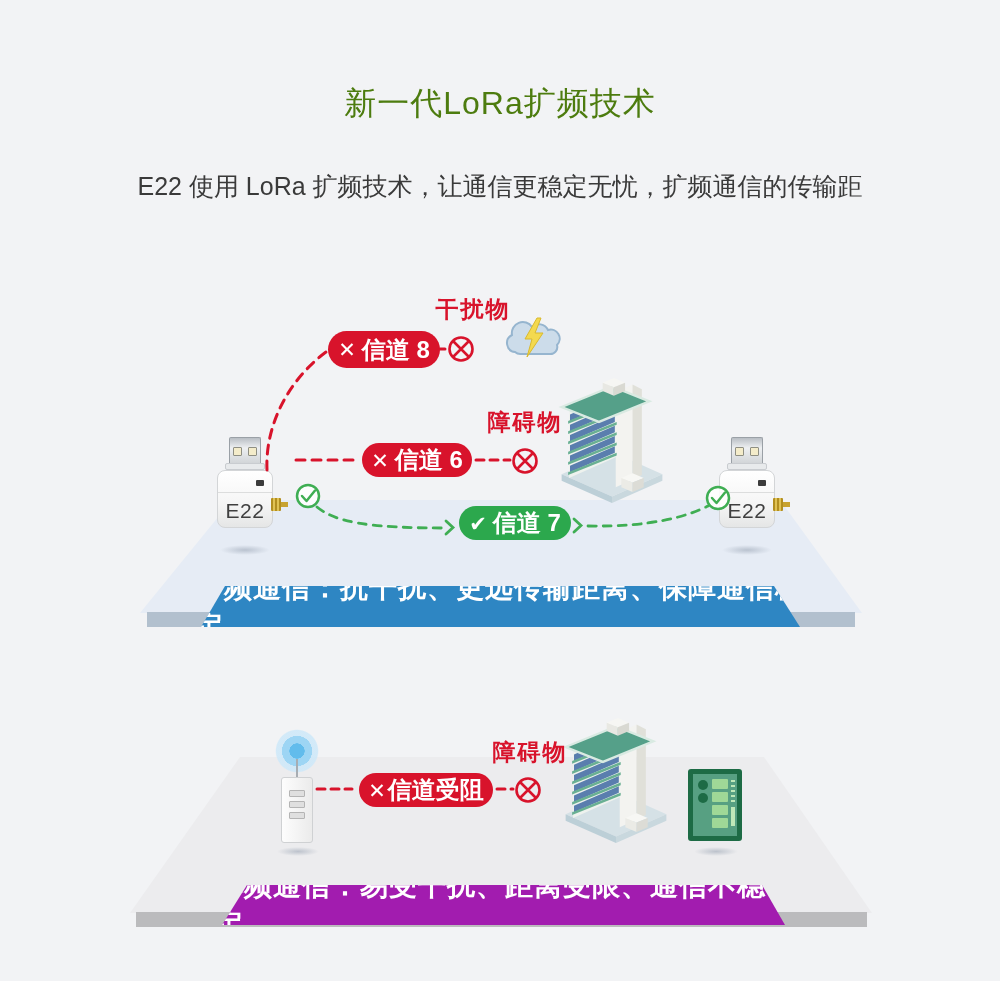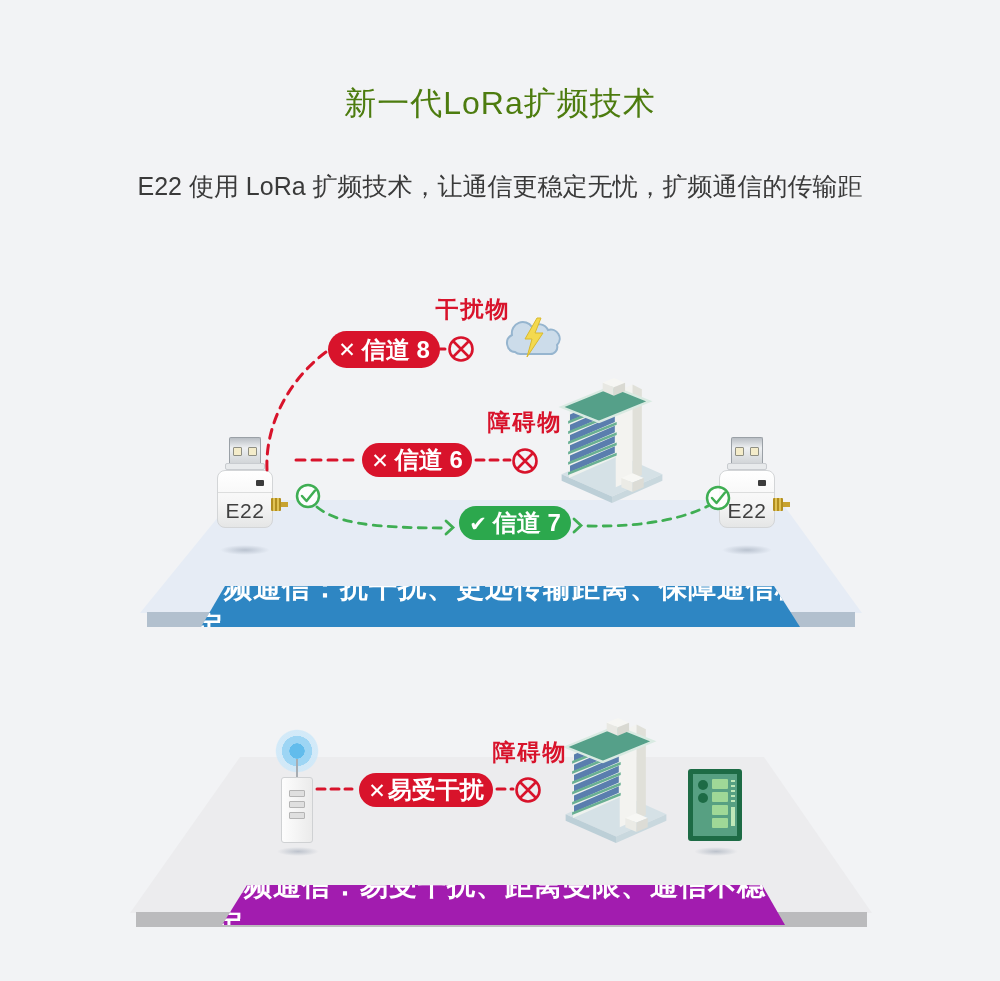--- a/index.html
+++ b/index.html
@@ -265,18 +265,18 @@
     <div class="pcb-tick" style="top:16px"></div>
     <div class="pcb-tick" style="top:21px"></div>
     <div class="pcb-tick" style="top:26px"></div>
     <div class="pcb-bar"></div>
   </div>
   <div id="pcb-shadow" class="shadow"></div>
 
   <div class="hazard" id="hazard-obstacle-2">障碍物</div>
   <div class="pill pill-red" id="pill-blocked">
     <span class="mark">✕</span>
-      <span>易受干扰</span>
+      <span>信道受阻</span>
   </div>
 
   <div class="banner banner2">单频通信：易受干扰、距离受限、通信不稳定</div>
 
 </div>
 
 </body></html>

